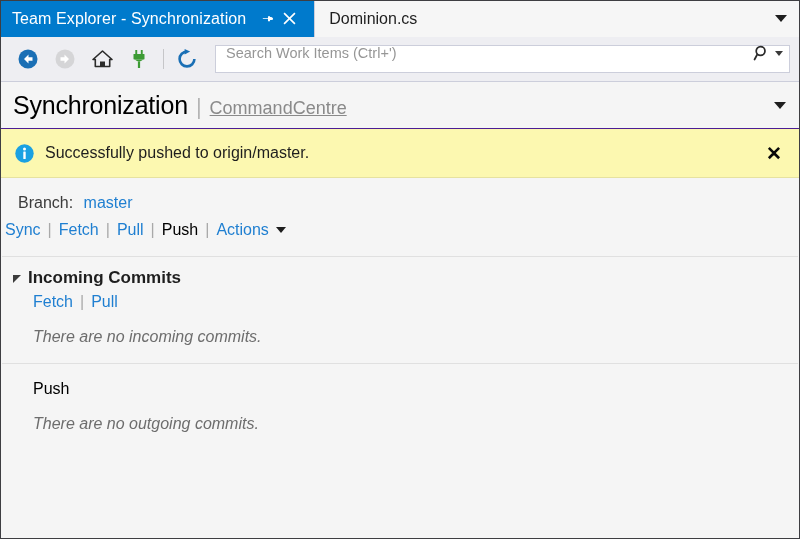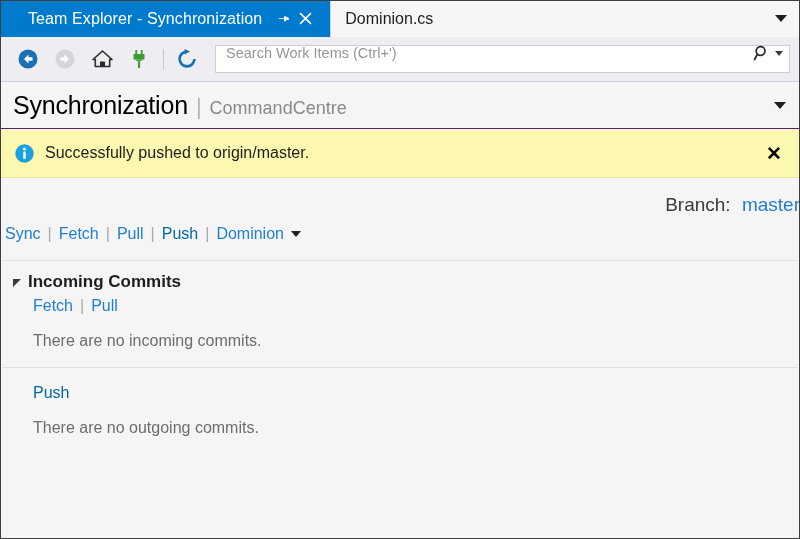--- a/index.html
+++ b/index.html
@@ -25,21 +25,21 @@
   .titlebar {
     display: flex;
     align-items: stretch;
     height: 37px;
     background: #007acc;
     box-sizing: border-box;
   }
   .tab-active {
     display: flex;
     align-items: center;
-    padding: 0 8px 0 28px;
+    padding: 0 8px 0 12px;
     background: #007acc;
     color: #ffffff;
     font-size: 16px;
     white-space: nowrap;
     cursor: default;
   }
   .tab-active .tab-title {
     margin-right: 10px;
     letter-spacing: .1px;
   }
@@ -160,20 +160,21 @@
     letter-spacing: -.2px;
   }
   .hdr-pipe {
     color: #b4b4b4;
     font-size: 22px;
     margin: 0 8px;
   }
   .page-subtitle {
     font-size: 18px;
     color: #8a8a8a;
+    text-decoration: underline;
   }
   .hdr-caret {
     width: 0; height: 0;
     border-left: 6px solid transparent;
     border-right: 6px solid transparent;
     border-top: 7px solid #1e1e1e;
     cursor: pointer;
   }
 
   
@@ -202,43 +203,42 @@
     padding: 2px 4px;
     font-family: "Liberation Sans", sans-serif;
   }
 
   
   .content {
     padding: 0 0 0 0;
     background: #f5f5f5;
   }
   .branch-row {
-    padding: 16px 0 0 29px;
-    font-size: 19px;
+    padding: 16px 0 0 18px;
+    font-size: 16px;
     color: #3b3b3b;
-    text-align: right;
   }
   .branch-label { color: #3b3b3b; }
   .branch-name {
     color: #1f7fd1;
     margin-left: 6px;
     cursor: pointer;
   }
   .action-row {
     display: flex;
     align-items: center;
     padding: 9px 0 0 5px;
     font-size: 16px;
   }
   .lnk {
     color: #1f7fd1;
     cursor: pointer;
   }
   .lnk.disabled {
-    color: #0369a1;
+    color: #000000;
     cursor: default;
   }
   .sep-pipe {
     color: #a9a9a9;
     margin: 0 7px;
   }
   .actions-caret {
     width: 0; height: 0;
     border-left: 5px solid transparent;
     border-right: 5px solid transparent;
@@ -277,20 +277,21 @@
   .section-links {
     padding: 5px 0 0 20px;
     font-size: 16px;
     display: flex;
     align-items: center;
   }
   .section-msg {
     padding: 17px 0 0 20px;
     font-size: 16px;
     color: #6d6d6d;
+    font-style: italic;
   }
 
   
   .win-border {
     position: absolute;
     left: 0; top: 0;
     width: 800px; height: 539px;
     border: 1px solid #3e3e42;
     box-sizing: border-box;
     pointer-events: none;
@@ -408,21 +409,21 @@
 
     <div class="action-row">
       <span class="lnk">Sync</span>
       <span class="sep-pipe">|</span>
       <span class="lnk">Fetch</span>
       <span class="sep-pipe">|</span>
       <span class="lnk">Pull</span>
       <span class="sep-pipe">|</span>
       <span class="lnk disabled">Push</span>
       <span class="sep-pipe">|</span>
-      <span class="lnk">Dominion</span>
+      <span class="lnk">Actions</span>
       <span class="actions-caret"></span>
     </div>
 
     <div class="hr"></div>
 
     <div class="section">
       <div class="section-head">
         <span class="tri"></span>
         <span class="section-title">Incoming Commits</span>
       </div>

